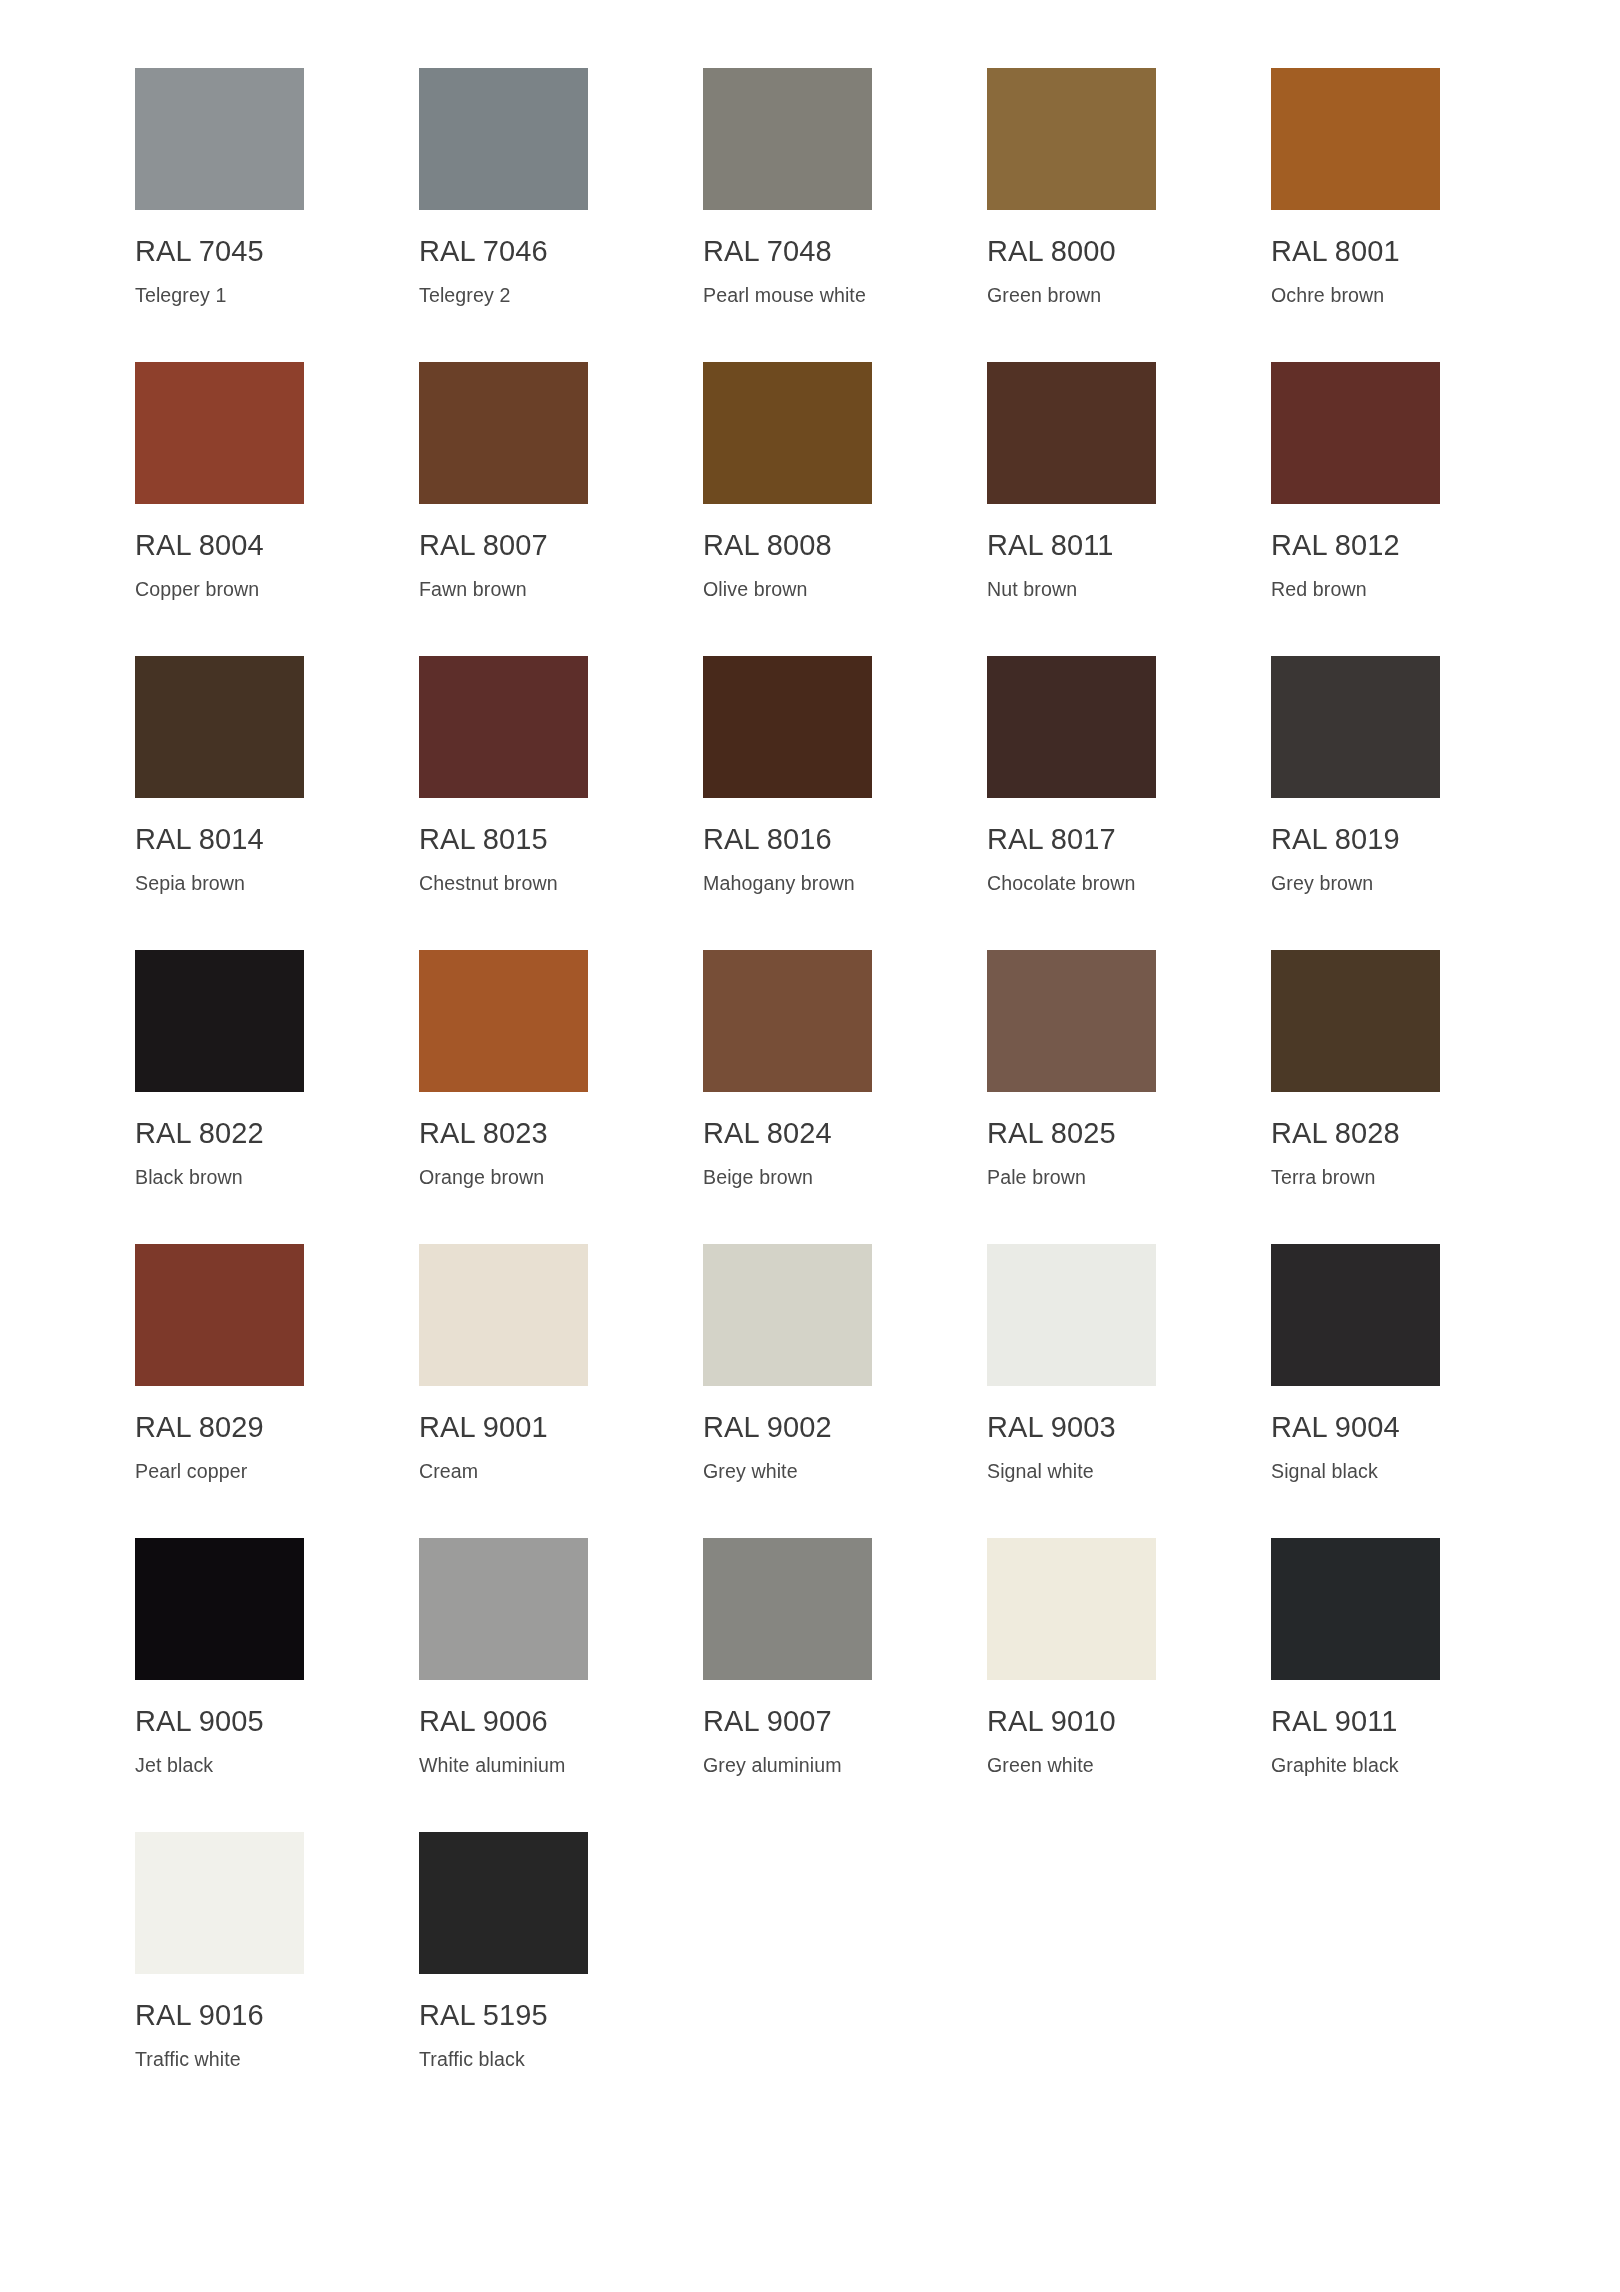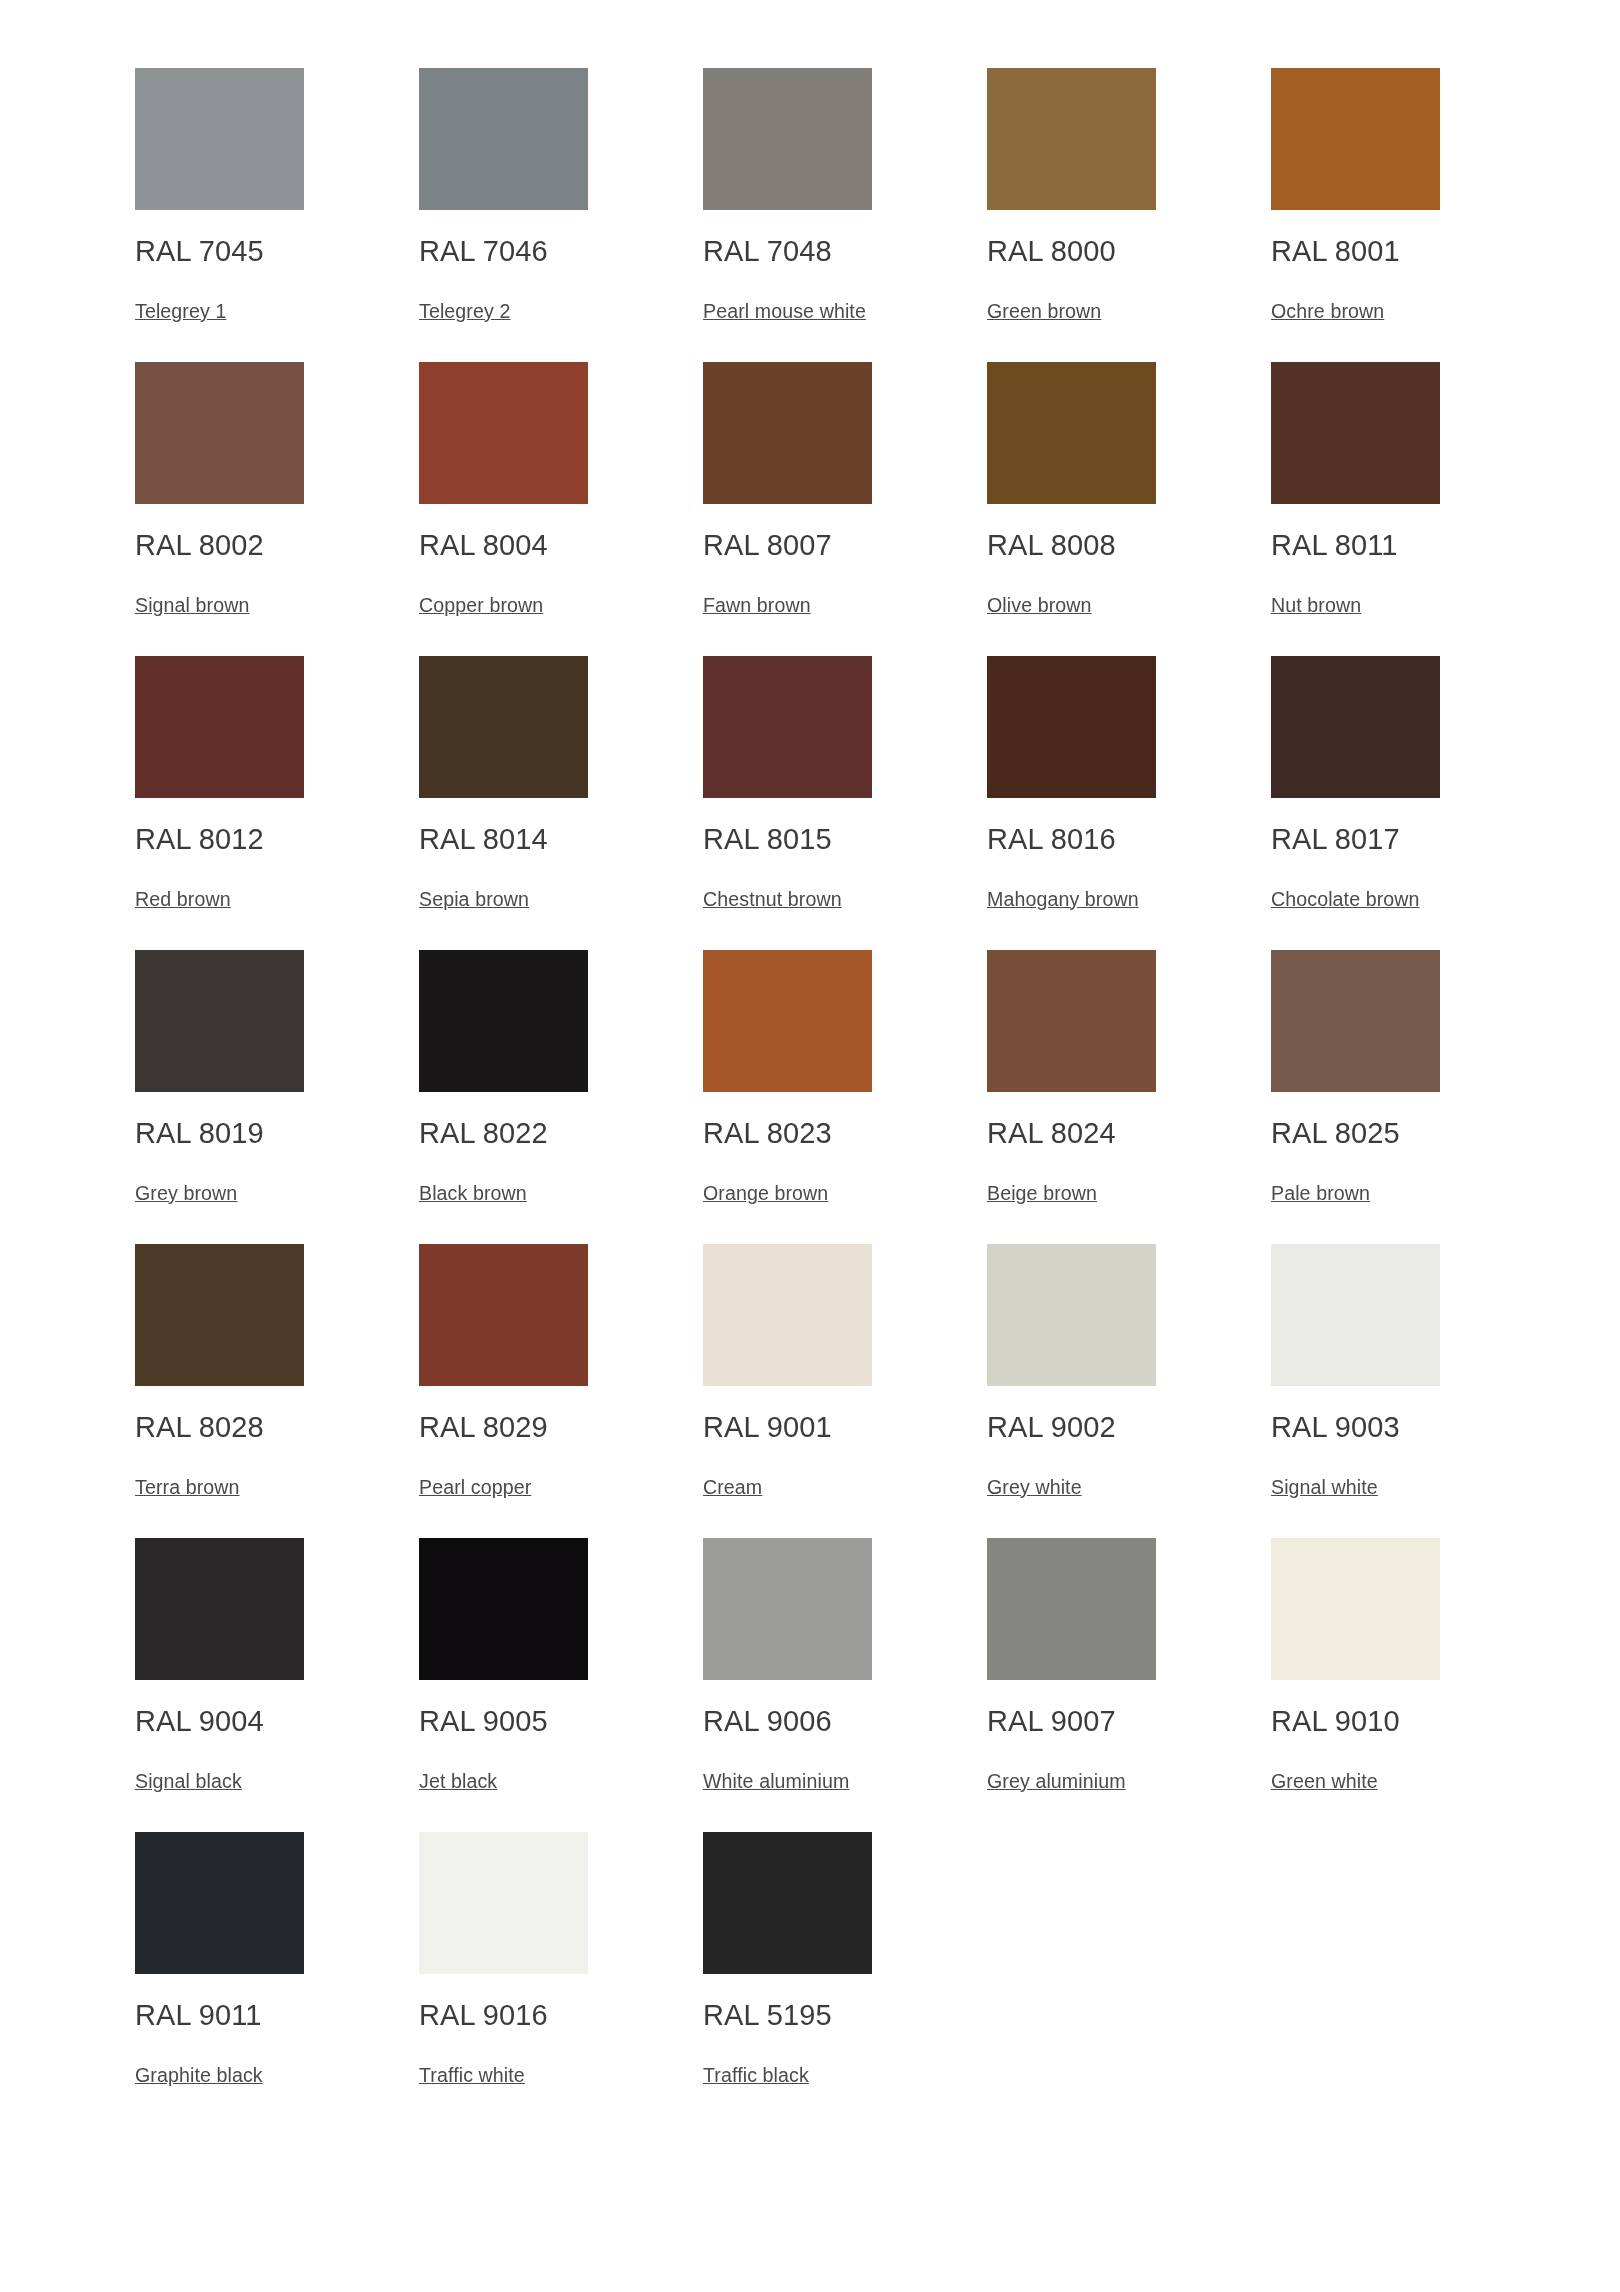--- a/index.html
+++ b/index.html
@@ -47,28 +47,27 @@
     margin-top: 24.5px;
     font-size: 29px;
     line-height: 33px;
     color: #3b3b3b;
     font-weight: 400;
     letter-spacing: 0.1px;
     white-space: nowrap;
   }
 
   .swatch-name {
-    margin-top: 32px;
+    margin-top: 16px;
     font-size: 19.6px;
     line-height: 23.5px;
     color: #4a4a4a;
     font-weight: 400;
     letter-spacing: 0.1px;
     white-space: nowrap;
-    text-decoration: underline;
   }
 </style>
 </head>
 <body>
 
 <div id="page">
   <div id="swatch-grid">
       <div class="swatch-card">
         <div class="swatch-chip" style="background-color: rgb(141, 146, 149);"></div>
         <div class="swatch-code">RAL 7045</div>
@@ -88,25 +87,20 @@
         <div class="swatch-chip" style="background-color: rgb(138, 106, 59);"></div>
         <div class="swatch-code">RAL 8000</div>
         <div class="swatch-name">Green brown</div>
       </div>
       <div class="swatch-card">
         <div class="swatch-chip" style="background-color: rgb(162, 94, 35);"></div>
         <div class="swatch-code">RAL 8001</div>
         <div class="swatch-name">Ochre brown</div>
       </div>
       <div class="swatch-card">
-        <div class="swatch-chip" style="background-color: rgb(118, 80, 64);"></div>
-        <div class="swatch-code">RAL 8002</div>
-        <div class="swatch-name">Signal brown</div>
-      </div>
-      <div class="swatch-card">
         <div class="swatch-chip" style="background-color: rgb(142, 64, 44);"></div>
         <div class="swatch-code">RAL 8004</div>
         <div class="swatch-name">Copper brown</div>
       </div>
       <div class="swatch-card">
         <div class="swatch-chip" style="background-color: rgb(106, 64, 40);"></div>
         <div class="swatch-code">RAL 8007</div>
         <div class="swatch-name">Fawn brown</div>
       </div>
       <div class="swatch-card">

